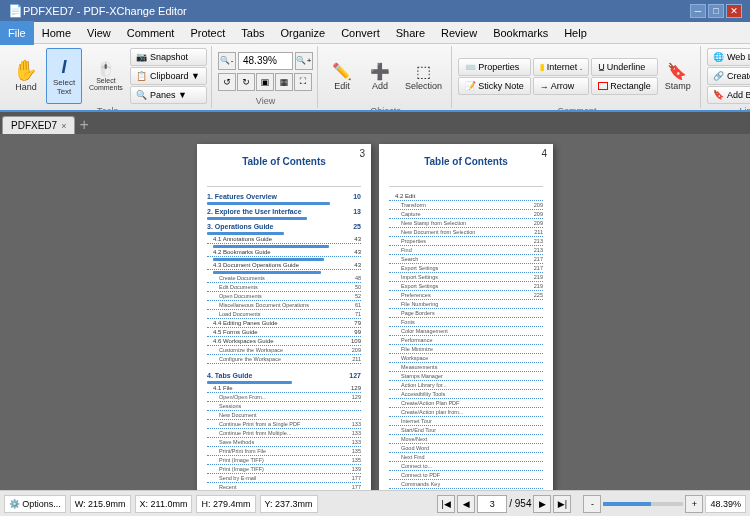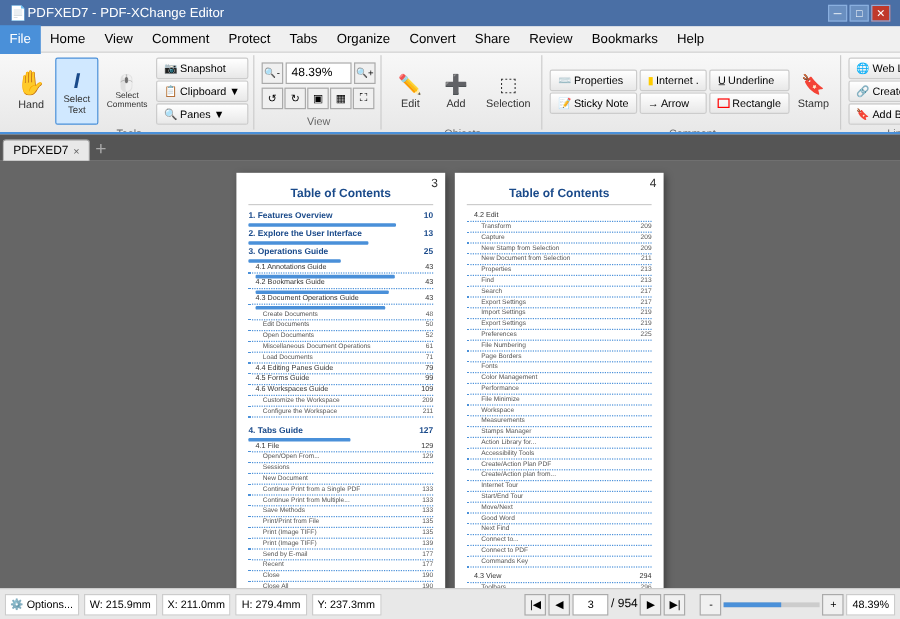--- a/index.html
+++ b/index.html
@@ -163,21 +163,21 @@
       font-size: 10px;
       color: #333;
     }
     .toc-title {
       text-align: center;
       font-size: 10px;
       font-weight: bold;
       color: #1a4a8a;
       margin-bottom: 6px;
       border-bottom: 1px solid #ccc;
-      padding-bottom: 3px;
+      padding-bottom: 19px;
     }
     .toc-item {
       display: flex;
       justify-content: space-between;
       font-size: 6.5px;
       color: #333;
       margin-bottom: 1px;
       border-bottom: 1px dotted #4a90d9;
       padding-bottom: 1px;
     }

